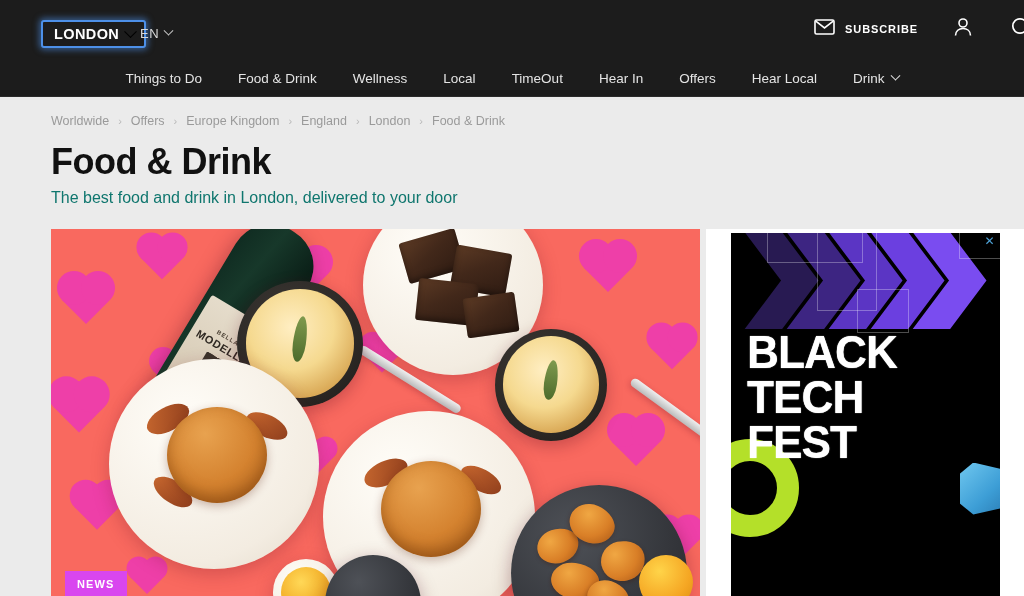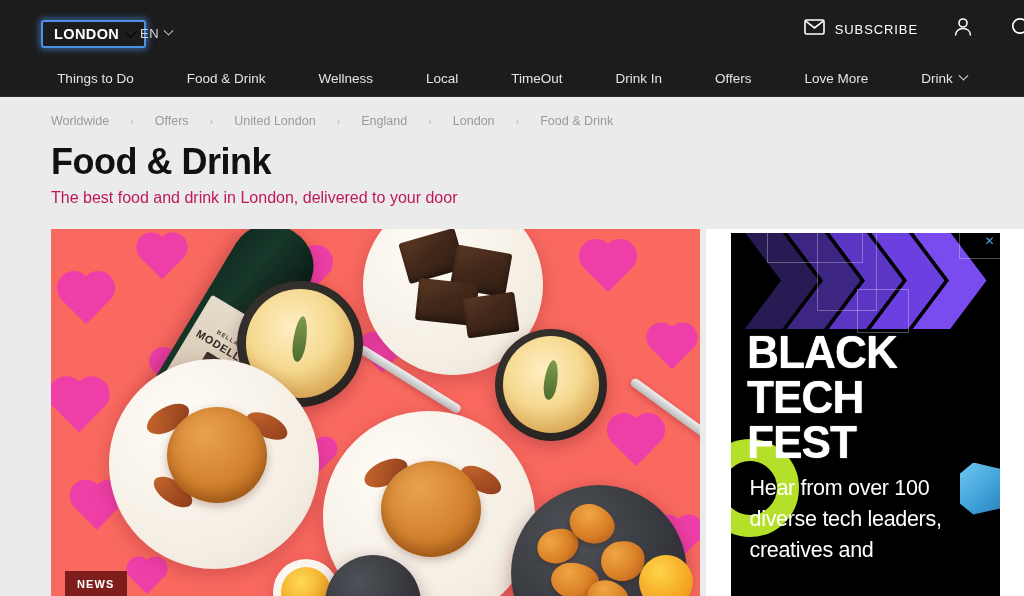--- a/index.html
+++ b/index.html
@@ -68,63 +68,63 @@
   .hdr-right {
     position:absolute; right:0; top:16px;
     display:flex; align-items:center;
   }
   .subscribe {
     display:flex; align-items:center; gap:10px;
     color:#fff; cursor:pointer;
     margin-right:34px;
   }
   .subscribe .txt {
-    font-size:13px; font-weight:normal; letter-spacing:.9px;
+    font-size:11px; font-weight:bold; letter-spacing:.9px;
   }
   .icon-btn { cursor:pointer; display:flex; align-items:center; }
   .acct { margin-right:36px; }
   .srch { margin-right:-10px; }
 
   
   .nav {
     height:37px;
     display:flex; align-items:center; justify-content:center;
-    gap:17px;
+    gap:0;
   }
   .nav-item {
     color:#e4e4e4; font-size:13.5px;
     padding:0 18px;
     cursor:pointer;
     display:flex; align-items:center; gap:7px;
     white-space:nowrap;
   }
   .nav-item .chev { width:7px; height:7px; color:#e4e4e4; }
 
   
   .crumbs {
     display:flex; align-items:center;
     padding:17px 0 0 51px;
     font-size:12.5px; color:#9a9a9a;
-    gap:12px;
+    gap:0;
   }
   .crumbs a { color:#9a9a9a; text-decoration:none; cursor:pointer; }
   .crumb-sep {
     margin:0 9px; color:#b9b9b9; font-size:11px;
   }
   .crumb-last { color:#9a9a9a; }
 
   
   .page-title {
     padding:14px 0 0 51px;
     font-size:36px; font-weight:bold; color:#111;
     letter-spacing:-.5px; line-height:1.1;
   }
   .page-sub {
     padding:7px 0 0 51px;
-    font-size:16px; color:#be185d;
+    font-size:16px; color:#0f766e;
   }
 
   
   .main {
     display:flex;
     padding:22px 0 0 51px;
     gap:0;
   }
 
   
@@ -239,21 +239,21 @@
     position:absolute; border-radius:50%;
     background:radial-gradient(circle at 38% 30%, #ffd449 0%, #f5a623 60%, #d88a0e 100%);
   }
   .dip {
     position:absolute; border-radius:50%;
     background:radial-gradient(circle at 40% 30%, #ffd857 0%, #f0a41c 70%, #cf850c 100%);
   }
 
   .news-badge {
     position:absolute; left:14px; bottom:0;
-    background:#7f1d1d;
+    background:#d946ef;
     color:#fff;
     font-size:11px; font-weight:bold; letter-spacing:1.1px;
     padding:7px 13px 7px 12px;
     cursor:pointer;
   }
 
   
   .ad-wrap {
     flex:1 1 auto;
     display:flex; justify-content:center;
@@ -383,41 +383,41 @@
     <div class="nav-item">
         <span>Wellness</span>
       </div>
     <div class="nav-item">
         <span>Local</span>
       </div>
     <div class="nav-item">
         <span>TimeOut</span>
       </div>
     <div class="nav-item">
-        <span>Drink In</span>
+        <span>Hear In</span>
       </div>
     <div class="nav-item">
         <span>Offers</span>
       </div>
     <div class="nav-item">
-        <span>Love More</span>
+        <span>Hear Local</span>
       </div>
     <div class="nav-item">
       <span>Drink</span>
       <span class="chev"></span>
     </div>
   </div>
 </div>
 
 <div class="crumbs">
   <a>Worldwide</a>
   <span class="crumb-sep">›</span>
   <a>Offers</a>
   <span class="crumb-sep">›</span>
-  <a>United London</a>
+  <a>Europe Kingdom</a>
   <span class="crumb-sep">›</span>
   <a>England</a>
   <span class="crumb-sep">›</span>
   <a>London</a>
   <span class="crumb-sep">›</span>
   <span class="crumb-last">Food &amp; Drink</span>
 </div>
 
 <h1 class="page-title">Food &amp; Drink</h1>
 <div class="page-sub">The best food and drink in London, delivered to your door</div>
@@ -515,17 +515,16 @@
       <div class="ad-frame" style="left:86px; top:-12px; width:60px; height:90px;"></div>
       <div class="ad-frame" style="left:126px; top:56px; width:52px; height:44px;"></div>
       <div class="ad-frame" style="left:228px; top:-12px; width:48px; height:38px;"></div>
 
       <div class="ad-close">✕</div>
 
       <div class="ad-ring"></div>
       <div class="ad-blue"></div>
 
       <div class="ad-title">BLACK<br>TECH<br>FEST</div>
-      <div class="ad-body">Hear from over 100 diverse tech leaders, creatives and</div>
     </div>
   </div>
 
 </div>
 
 </body></html>

